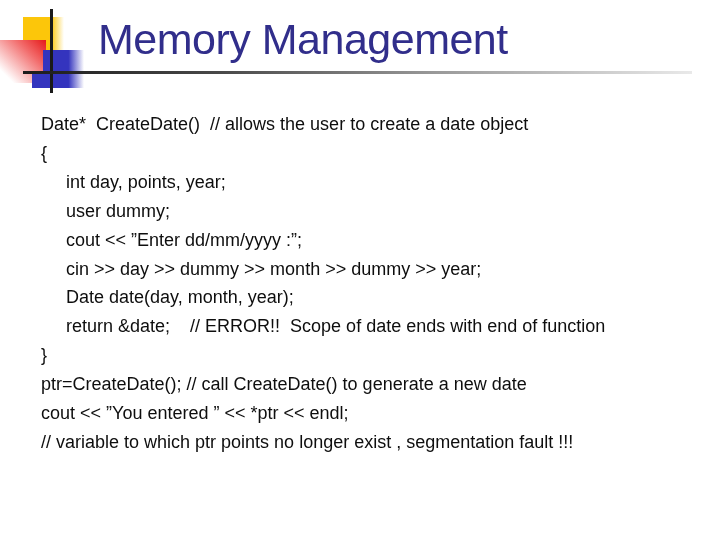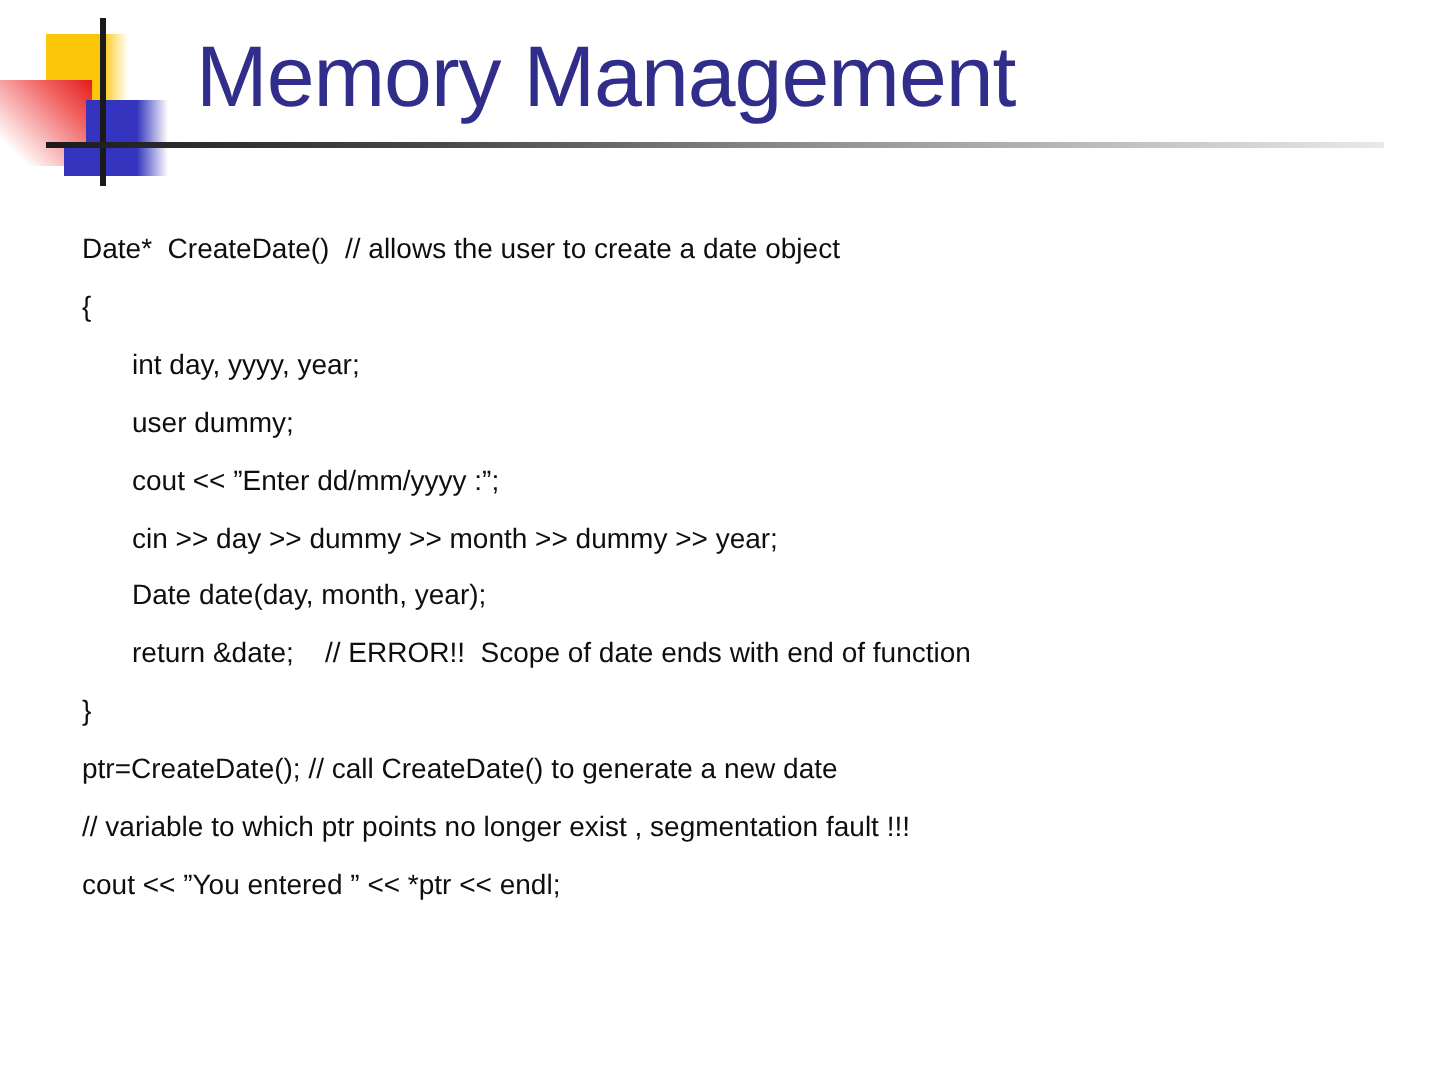--- a/index.html
+++ b/index.html
@@ -64,21 +64,21 @@
     font-weight: normal;
     letter-spacing: -0.5px;
     color: var(--title-text, #312e8b);
     white-space: nowrap;
   }
 
   
   .code-block {
     position: absolute;
     left: 41px; top: 110px;
-    font-size: 14px;
+    font-size: 18px;
     line-height: 28.9px;
     color: var(--body-text, #0e0e0e);
   }
   .code-line {
     white-space: pre;
   }
   .code-line.indent {
     padding-left: 25px;
   }
 </style>
@@ -92,25 +92,25 @@
   <div class="deco-blue"></div>
   <div class="deco-blue-foot"></div>
   <div class="deco-vline"></div>
   <div class="title-rule"></div>
 
   <h1 class="slide-title">Memory Management</h1>
 
   <div class="code-block">
     <div class="code-line">Date*  CreateDate()  // allows the user to create a date object</div>
     <div class="code-line">{</div>
-    <div class="code-line indent">int day, yyyy, year;</div>
+    <div class="code-line indent">int day, points, year;</div>
     <div class="code-line indent">user dummy;</div>
     <div class="code-line indent">cout &lt;&lt; ”Enter dd/mm/yyyy :”;</div>
     <div class="code-line indent">cin &gt;&gt; day &gt;&gt; dummy &gt;&gt; month &gt;&gt; dummy &gt;&gt; year;</div>
     <div class="code-line indent">Date date(day, month, year);</div>
     <div class="code-line indent">return &amp;date;    // ERROR!!  Scope of date ends with end of function</div>
     <div class="code-line">}</div>
     <div class="code-line">ptr=CreateDate(); // call CreateDate() to generate a new date</div>
+    <div class="code-line">cout &lt;&lt; ”You entered ” &lt;&lt; *ptr &lt;&lt; endl;</div>
     <div class="code-line">// variable to which ptr points no longer exist , segmentation fault !!!</div>
-    <div class="code-line">cout &lt;&lt; ”You entered ” &lt;&lt; *ptr &lt;&lt; endl;</div>
   </div>
 
 </div>
 
 </body></html>

